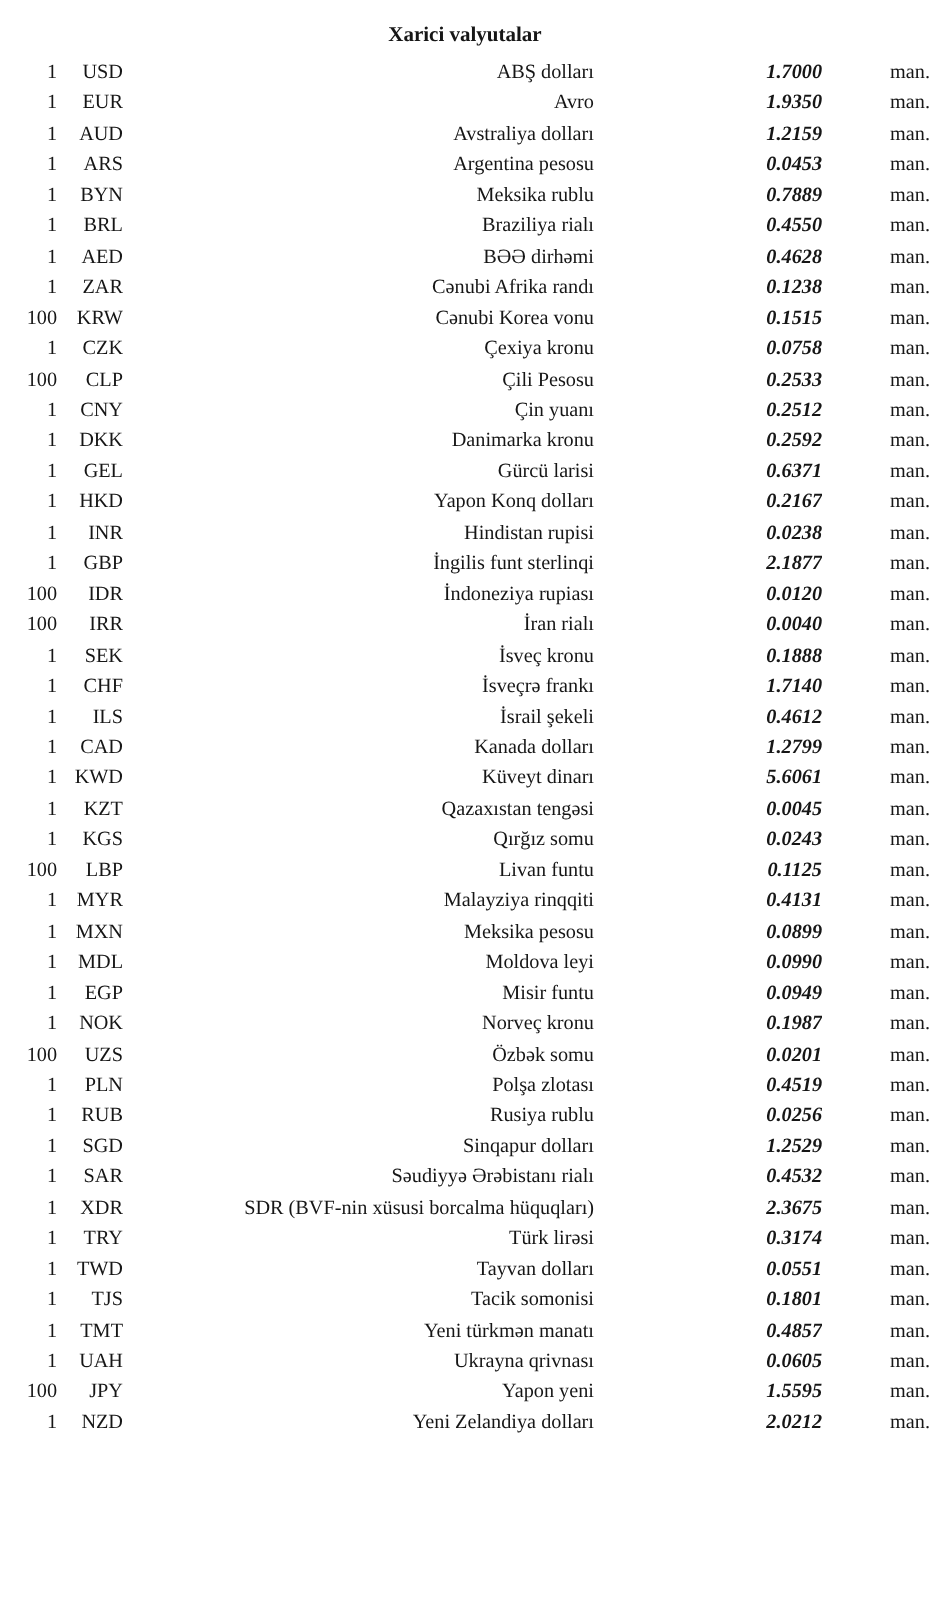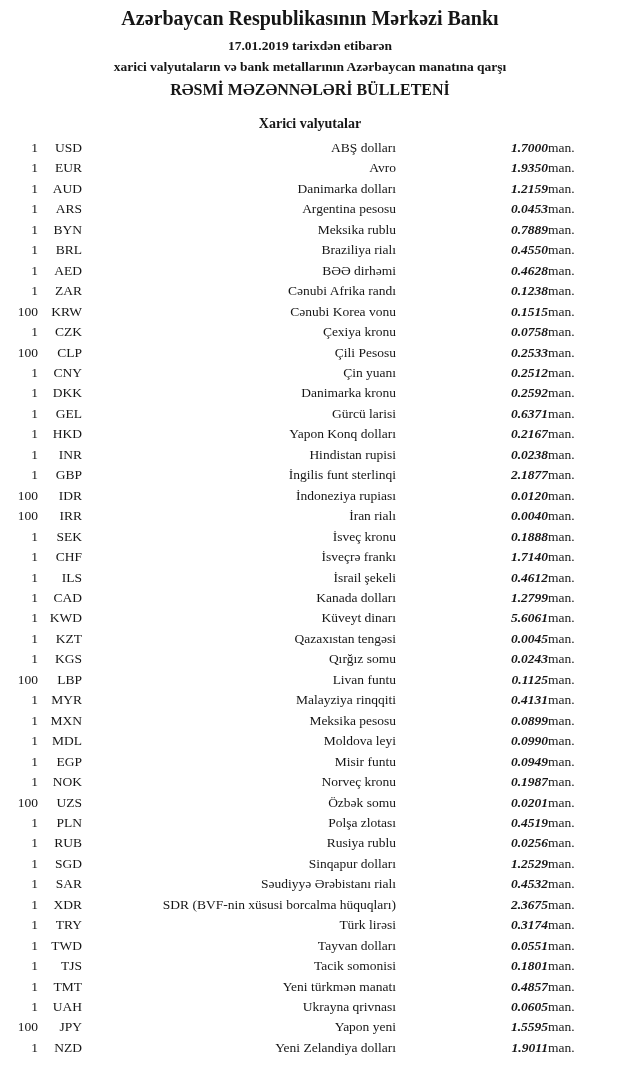--- a/index.html
+++ b/index.html
@@ -61,32 +61,26 @@
     font-size: 13.5px;
     line-height: 20.45px;
     white-space: nowrap;
     overflow: hidden;
     vertical-align: middle;
   }
   td.qty  { text-align: right; }
   td.code { text-align: right; }
   td.name { text-align: right; padding-left: 4px; }
   td.rate { text-align: right; font-weight: bold; font-style: italic; }
-  td.unit { text-align: left; padding-left: 13px; font-family: Liberation Serif, serif; }
+  td.unit { text-align: right; padding-left: 13px; font-family: Liberation Serif, serif; }
 </style>
 </head>
 <body>
 
 <div class="page">
-  <header>
-    <h1 class="title">Azərbaycan Respublikasının Mərkəzi Bankı</h1>
-    <div class="date-line">17.01.2019 tarixdən etibarən</div>
-    <div class="subtitle">xarici valyutaların və bank metallarının Azərbaycan manatına qarşı</div>
-    <div class="bulletin">RƏSMİ MƏZƏNNƏLƏRİ BÜLLETENİ</div>
-  </header>
 
   <div class="section-title">Xarici valyutalar</div>
 
   <table class="rates">
     <colgroup>
       <col style="width:38px">
       <col style="width:44px">
       <col style="width:314px">
       <col style="width:152px">
       <col style="width:72px">
@@ -104,21 +98,21 @@
       <td class="qty">1</td>
       <td class="code">EUR</td>
       <td class="name">Avro</td>
       <td class="rate">1.9350</td>
       <td class="unit">man.</td>
     </tr>
 
     <tr>
       <td class="qty">1</td>
       <td class="code">AUD</td>
-      <td class="name">Danimarka dolları</td>
+      <td class="name">Avstraliya dolları</td>
       <td class="rate">1.2159</td>
       <td class="unit">man.</td>
     </tr>
 
     <tr>
       <td class="qty">1</td>
       <td class="code">ARS</td>
       <td class="name">Argentina pesosu</td>
       <td class="rate">0.0453</td>
       <td class="unit">man.</td>
@@ -441,19 +435,19 @@
       <td class="code">JPY</td>
       <td class="name">Yapon yeni</td>
       <td class="rate">1.5595</td>
       <td class="unit">man.</td>
     </tr>
 
     <tr>
       <td class="qty">1</td>
       <td class="code">NZD</td>
       <td class="name">Yeni Zelandiya dolları</td>
-      <td class="rate">1.9011</td>
+      <td class="rate">2.0212</td>
       <td class="unit">man.</td>
     </tr>
   </tbody>
   </table>
 
 </div>
 
 </body></html>

